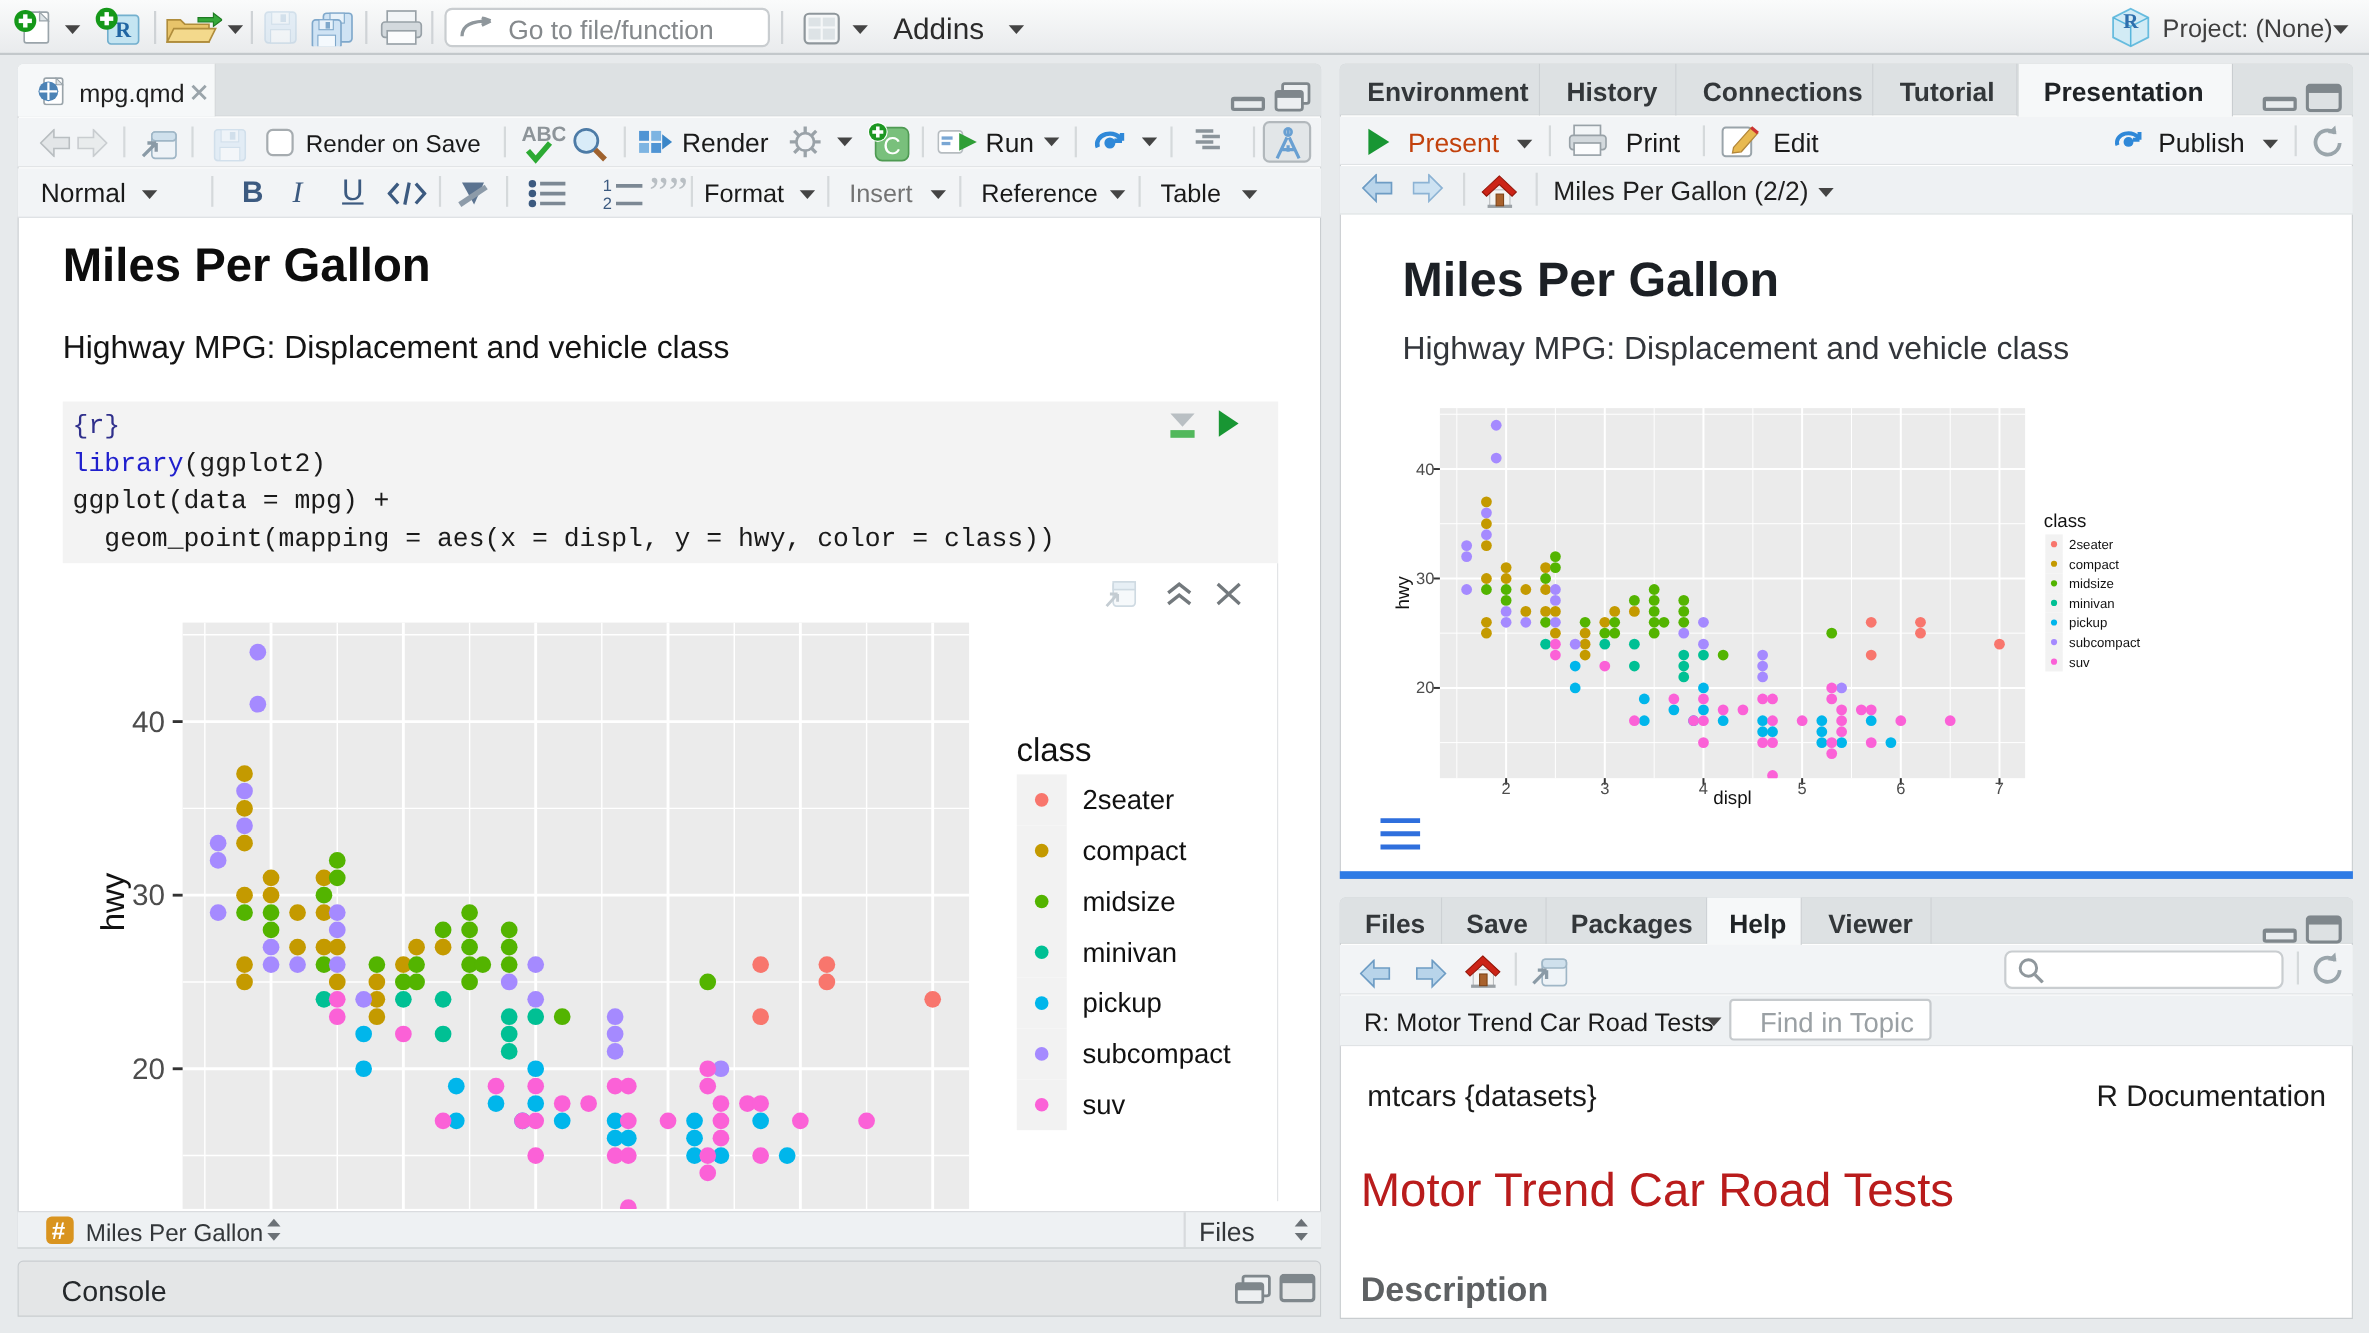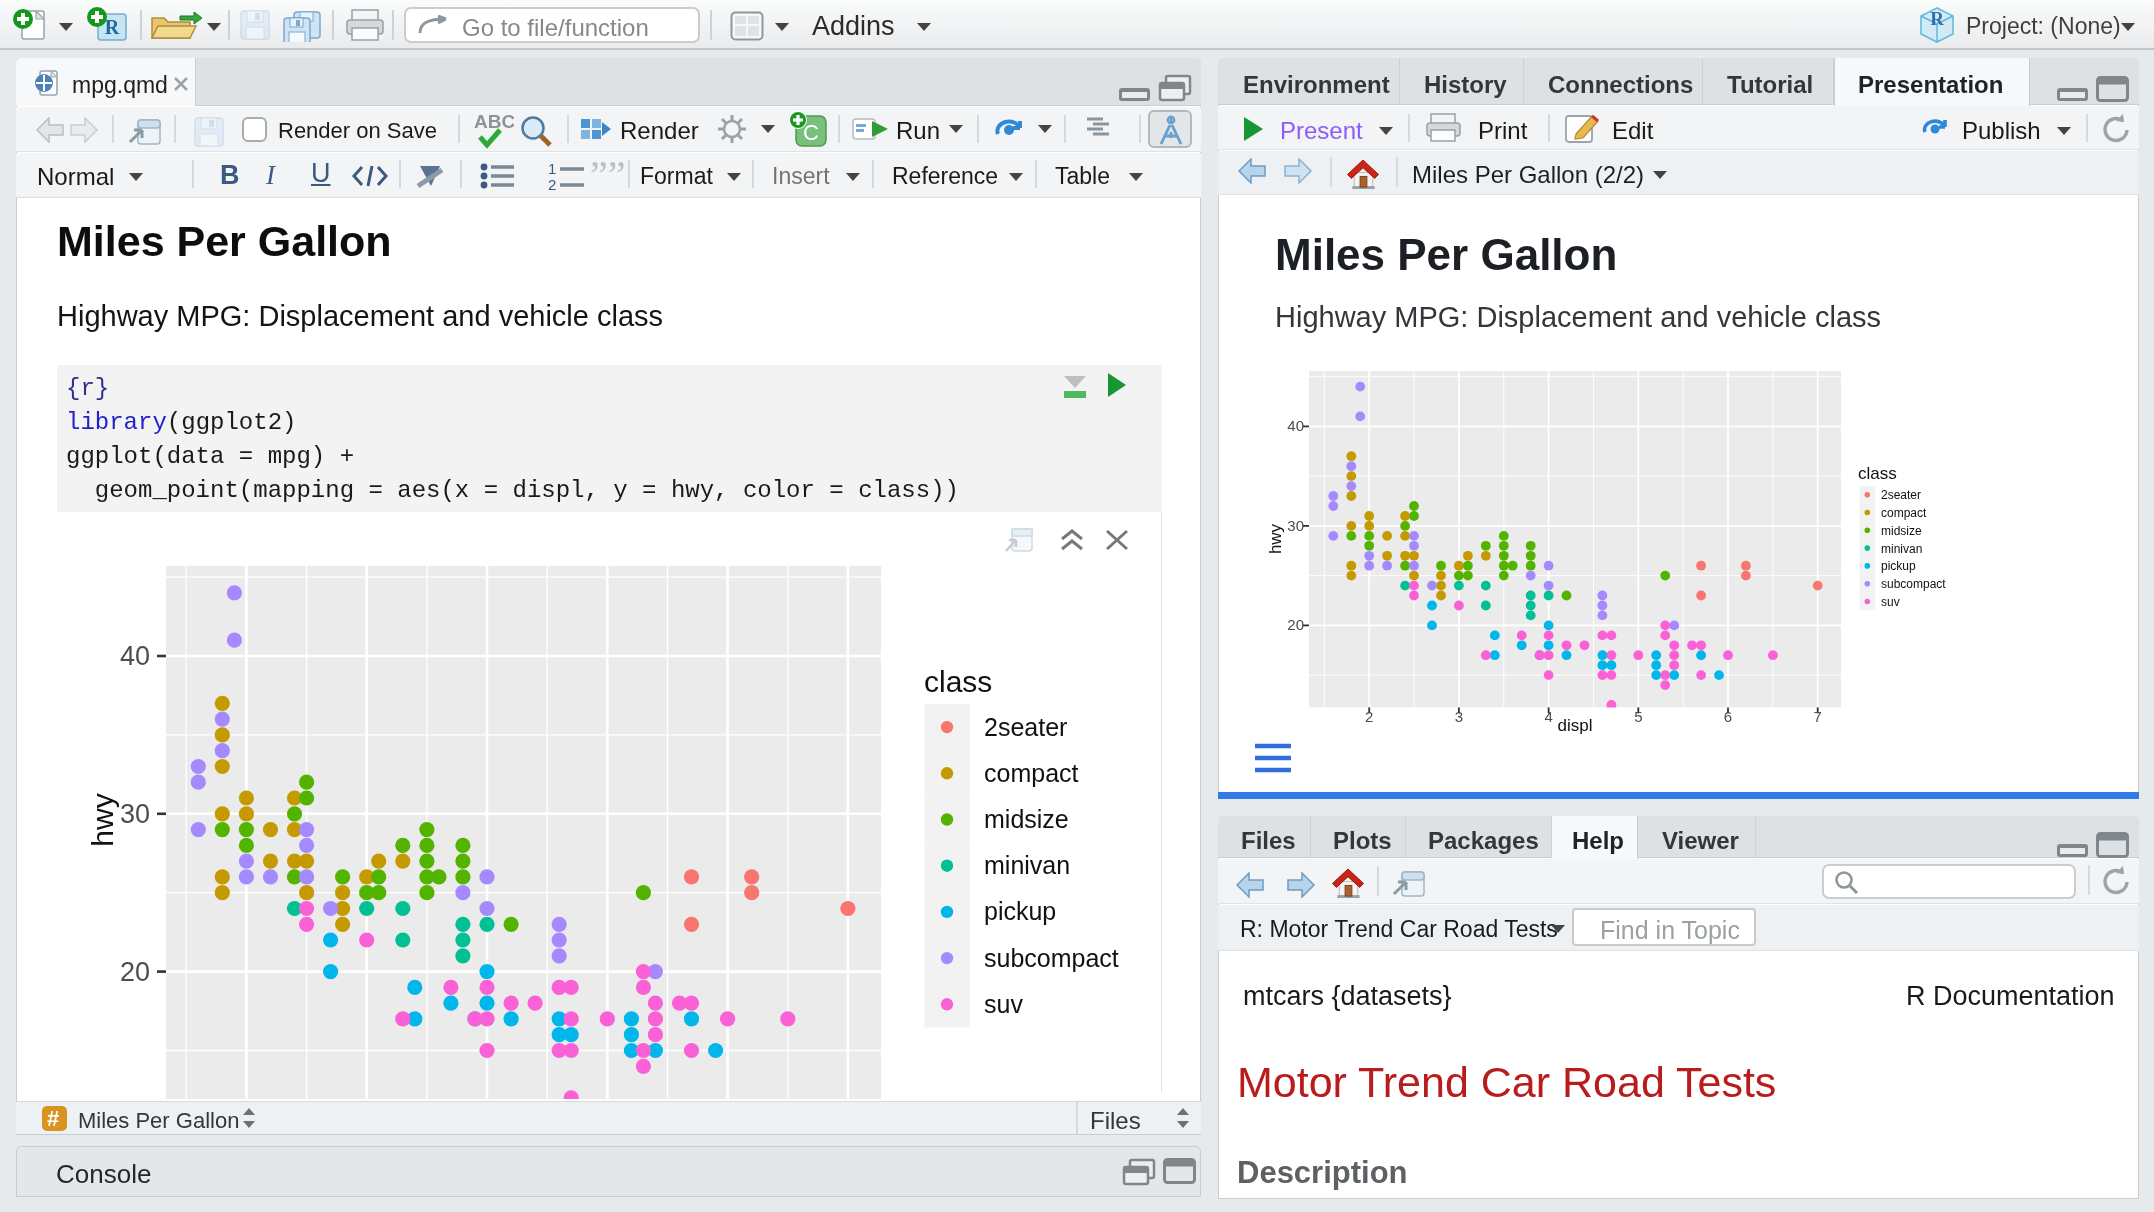--- a/index.html
+++ b/index.html
@@ -507,21 +507,21 @@
     <rect x="4" y="16" width="25" height="6" fill="#e8ecee"></rect>
   </svg>
 <svg style="position:absolute;left:2096px;top:76px" width="33" height="26" viewBox="0 0 33 26">
     <rect x="1.5" y="1.5" width="30" height="23" rx="3" fill="none" stroke="#7f878c" stroke-width="3"></rect>
     <rect x="1.5" y="1.5" width="30" height="7" fill="#7f878c"></rect>
   </svg>
 <div style="position:absolute;left:1218px;top:106px;width:921px;height:44px;background:#f2f4f6;border-bottom:1px solid #e0e3e5"></div>
 <svg style="position:absolute;left:1240px;top:114px" width="26" height="30" viewBox="0 0 26 30">
     <path d="M4 3 L4 27 L23 15 Z" fill="#189633"></path>
   </svg>
-<div style="position:absolute;left:1280px;top:117px;font:400 24px 'Liberation Sans',sans-serif;color:#8b5cf6;white-space:nowrap">Present</div>
+<div style="position:absolute;left:1280px;top:117px;font:400 24px 'Liberation Sans',sans-serif;color:#c2410c;white-space:nowrap">Present</div>
 <svg style="position:absolute;left:1378px;top:126px" width="16" height="10" viewBox="0 0 16 10">
     <path d="M1 1 L15 1 L8 9 Z" fill="#444"></path>
   </svg>
 <div style="position:absolute;left:1408px;top:114px;width:2px;height:28px;background:#d5d9db"></div>
 <svg style="position:absolute;left:1424px;top:112px" width="40" height="32" viewBox="0 0 40 32">
     <rect x="7" y="2" width="24" height="11" fill="#f2f5f7" stroke="#98a1a7" stroke-width="1.5"></rect>
     <rect x="3" y="11" width="33" height="13" rx="3" fill="#d3d9dd" stroke="#98a1a7" stroke-width="1.5"></rect>
     <rect x="7" y="18" width="24" height="11" fill="#fbfcfd" stroke="#98a1a7" stroke-width="1.5"></rect>
   </svg>
 <div style="position:absolute;left:1478px;top:117px;font:400 24px 'Liberation Sans',sans-serif;color:#1a1a1a;white-space:nowrap">Print</div>
@@ -768,21 +768,21 @@
     <g stroke="#2f6fdd" stroke-width="4.5">
       <path d="M2 4 L38 4 M2 16 L38 16 M2 28 L38 28"></path>
     </g>
   </svg>
 <div style="position:absolute;left:1218px;top:792px;width:921px;height:7px;background:#2e7be5"></div>
 <div style="position:absolute;left:1218px;top:816px;width:921px;height:383px;background:#fff;border:1px solid #c9cdd0;border-radius:5px 5px 0 0"></div>
 <div style="position:absolute;left:1218px;top:816px;width:921px;height:42px;background:#dde1e3;border-bottom:1px solid #c9cdd0;border-radius:5px 5px 0 0"></div>
 <div style="position:absolute;left:1219px;top:816px;width:92px;height:42px;border-right:1px solid #cdd1d4"></div>
 <div style="position:absolute;left:1241px;top:827px;font:700 24px 'Liberation Sans',sans-serif;color:#33373a;white-space:nowrap">Files</div>
 <div style="position:absolute;left:1311px;top:816px;width:95px;height:42px;border-right:1px solid #cdd1d4"></div>
-<div style="position:absolute;left:1333px;top:827px;font:700 24px 'Liberation Sans',sans-serif;color:#33373a;white-space:nowrap">Plots</div>
+<div style="position:absolute;left:1333px;top:827px;font:700 24px 'Liberation Sans',sans-serif;color:#33373a;white-space:nowrap">Save</div>
 <div style="position:absolute;left:1406px;top:816px;width:146px;height:42px;border-right:1px solid #cdd1d4"></div>
 <div style="position:absolute;left:1428px;top:827px;font:700 24px 'Liberation Sans',sans-serif;color:#33373a;white-space:nowrap">Packages</div>
 <div style="position:absolute;left:1552px;top:816px;width:86px;height:43px;background:#f6f8f9;border-right:1px solid #c9cdd0"></div>
 <div style="position:absolute;left:1572px;top:827px;font:700 24px 'Liberation Sans',sans-serif;color:#1f2326;white-space:nowrap">Help</div>
 <div style="position:absolute;left:1638px;top:816px;width:118px;height:42px;border-right:1px solid #cdd1d4"></div>
 <div style="position:absolute;left:1662px;top:827px;font:700 24px 'Liberation Sans',sans-serif;color:#33373a;white-space:nowrap">Viewer</div>
 <svg style="position:absolute;left:2056px;top:832px" width="33" height="26" viewBox="0 0 33 26">
     <rect x="1" y="12" width="31" height="13" rx="3" fill="#7f878c"></rect>
     <rect x="4" y="16" width="25" height="6" fill="#e8ecee"></rect>
   </svg>

